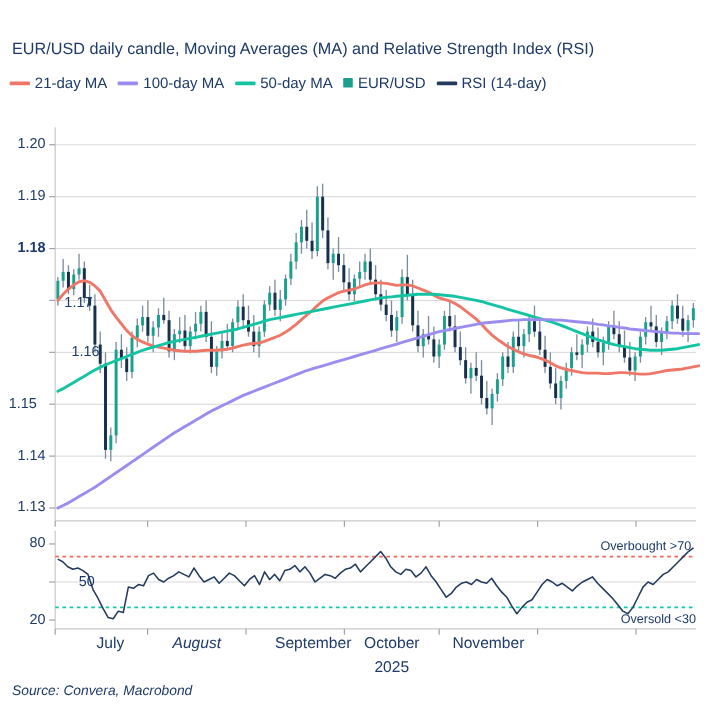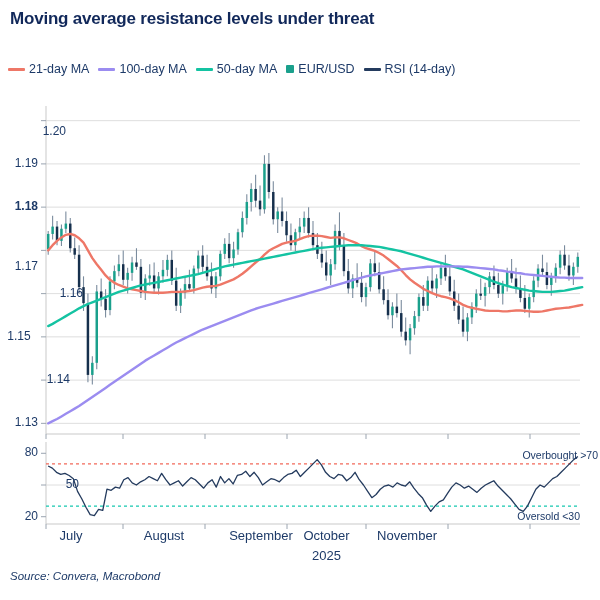--- a/index.html
+++ b/index.html
@@ -46,21 +46,21 @@
   .band-label{
     position:absolute;font-size:10.5px;color:#1d3a68;
   }
   svg{position:absolute;left:0;top:0;}
 </style>
 </head>
 <body>
 
 <div id="chart-root">
 
-  <div class="title">Moving average resistance levels under threat</div>
+  <div class="subtitle">EUR/USD daily candle, Moving Averages (MA) and Relative Strength Index (RSI)</div>
 
   <div class="legend" id="legend">
       <div class="legend-item">
         <span class="legend-line" style="background: rgb(238, 119, 103);"></span>
         <span class="legend-label">21-day MA</span>
       </div>
       <div class="legend-item">
         <span class="legend-line" style="background: rgb(155, 140, 240);"></span>
         <span class="legend-label">100-day MA</span>
       </div>
@@ -361,35 +361,35 @@
       <line x1="287" x2="287" y1="524" y2="529" stroke="#9aa4b0" stroke-width="1"></line>
       <line x1="366" x2="366" y1="434" y2="439" stroke="#9aa4b0" stroke-width="1"></line>
       <line x1="366" x2="366" y1="524" y2="529" stroke="#9aa4b0" stroke-width="1"></line>
       <line x1="448" x2="448" y1="434" y2="439" stroke="#9aa4b0" stroke-width="1"></line>
       <line x1="448" x2="448" y1="524" y2="529" stroke="#9aa4b0" stroke-width="1"></line>
       <line x1="530" x2="530" y1="434" y2="439" stroke="#9aa4b0" stroke-width="1"></line>
       <line x1="530" x2="530" y1="524" y2="529" stroke="#9aa4b0" stroke-width="1"></line>
     </svg>
 
   <div id="axis-labels">
-      <div class="axis-label" style="left: 0px; width: 38px; top: 124px; padding-left: 28px;">1.20</div>
+      <div class="axis-label" style="left: 0px; width: 38px; top: 112px;">1.20</div>
       <div class="axis-label" style="left: 0px; width: 38px; top: 155.892px;">1.19</div>
       <div class="axis-label" style="left: 0px; width: 38px; top: 199.135px; font-weight: bold;">1.18</div>
-      <div class="axis-label" style="left: 0px; width: 38px; top: 259px;">1.17</div>
+      <div class="axis-label" style="left: 0px; width: 38px; top: 245px; padding-left: 39px;">1.17</div>
       <div class="axis-label" style="left: 0px; width: 38px; top: 285.622px; padding-left: 45px;">1.16</div>
       <div class="axis-label" style="left: 0px; width: 38px; top: 328.865px; text-align: center;">1.15</div>
-      <div class="axis-label" style="left: 0px; width: 38px; top: 372.108px; margin-left: 32px;">1.14</div>
+      <div class="axis-label" style="left: 0px; width: 38px; top: 372.108px;">1.14</div>
       <div class="axis-label" style="left: 0px; width: 38px; top: 415.351px; text-align: right;">1.13</div>
       <div class="axis-label" style="left: 0px; width: 38px; top: 445.286px;">80</div>
       <div class="axis-label" style="left: 0px; width: 38px; top: 477px; margin-left: 41px;">50</div>
       <div class="axis-label" style="left: 0px; width: 38px; top: 508.714px;">20</div>
-      <div class="month-label" style="width: 110px; left: 16px; top: 528px;">July</div>
-      <div class="month-label" style="width: 110px; left: 109px; top: 528px;">August</div>
+      <div class="month-label" style="width: 110px; left: 37px; top: 528px;">July</div>
+      <div class="month-label" style="width: 110px; left: 109px; top: 528px; font-style: italic;">August</div>
       <div class="month-label" style="width: 110px; left: 206px; top: 528px;">September</div>
       <div class="month-label" style="width: 110px; left: 271.5px; top: 528px;">October</div>
       <div class="month-label" style="width: 110px; left: 352px; top: 528px;">November</div>
       <div class="year-label" style="width: 120px; left: 266.5px; top: 548px;">2025</div>
-      <div class="band-label" style="right: 2px; left: auto; top: 448.857px;">Overbought &gt;70</div>
+      <div class="band-label" style="right: 24px; left: auto; top: 448.857px;">Overbought &gt;70</div>
       <div class="band-label" style="right: 20px; left: auto; top: 510.143px;">Oversold &lt;30</div>
     </div>
 
   <div class="source">Source: Convera, Macrobond</div>
 </div>
 
 </body></html>

